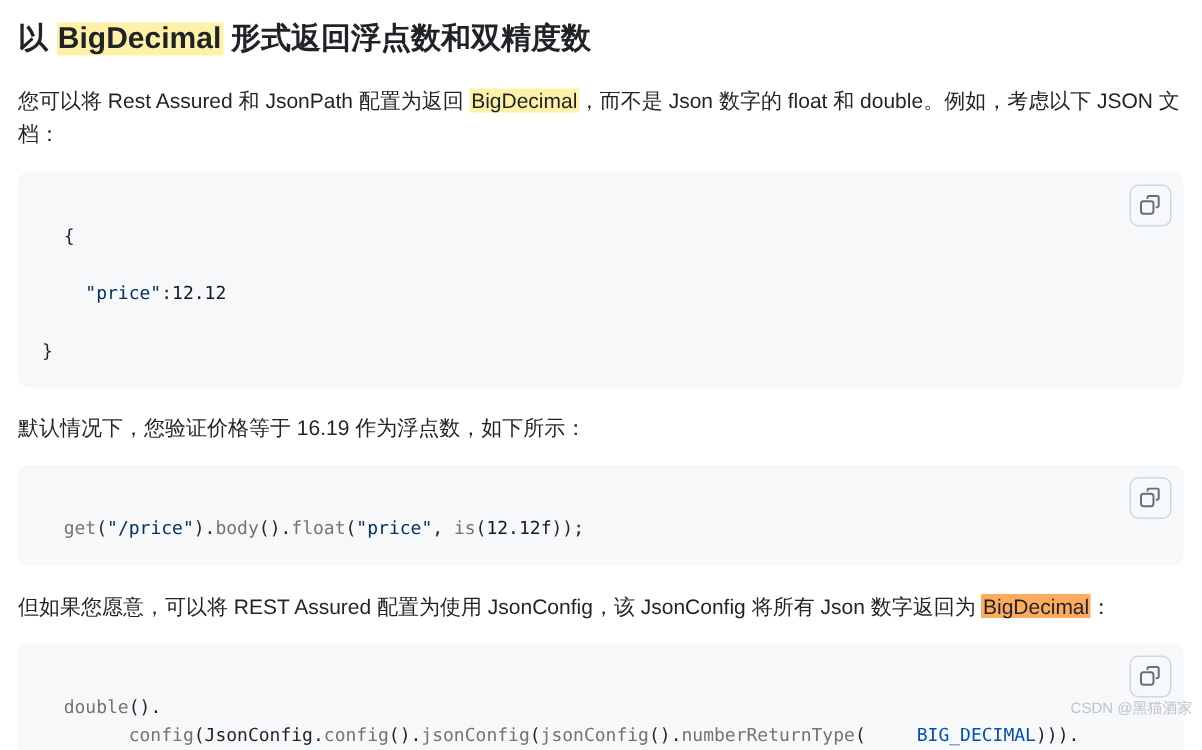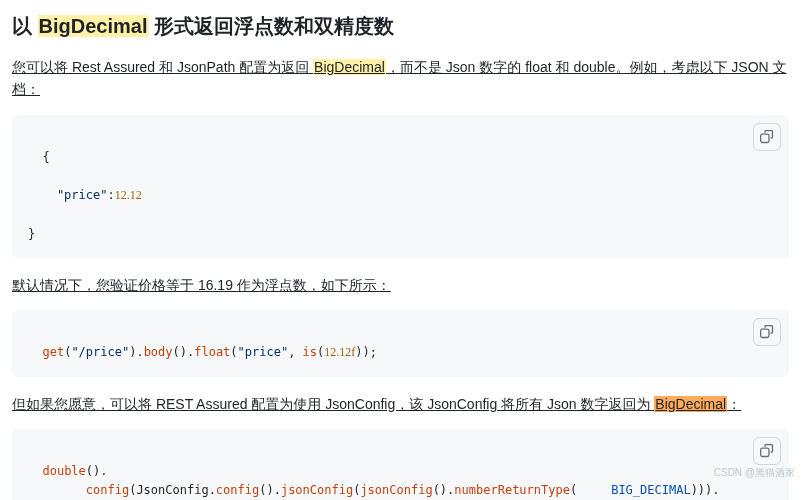--- a/index.html
+++ b/index.html
@@ -11,21 +11,21 @@
     background: #fff;
     font-size: 14px;
     line-height: 1.6;
     width: 801px;
   }
   h2 {
     font-size: 20px;
     font-weight: 700;
     margin: 0 0 14px 0;
   }
-  p { margin: 0 0 14px 0; text-decoration: underline; }
+  p { margin: 0 0 14px 0; }
   .hl-yellow { background: #fff2a8; padding: 0 1px; }
   .hl-orange { background: #ffab5e; padding: 0 1px; }
   .code-block {
     position: relative;
     background: #f6f8fa;
     border-radius: 6px;
     padding: 14px 16px;
     margin: 0 0 16px 0;
     font-family: ui-monospace, SFMono-Regular, "SF Mono", Menlo, Consolas, monospace;
     font-size: 12px;
@@ -42,22 +42,22 @@
     border: 1px solid #d0d7de;
     border-radius: 6px;
     background: #f6f8fa;
     display: flex;
     align-items: center;
     justify-content: center;
     cursor: pointer;
   }
   .copy-btn svg { width: 14px; height: 14px; fill: #656d76; }
   .tok-str { color: #032f62; }
-  .tok-num { color: #a16207; font-family: Liberation Serif, serif; }
-  .tok-fn  { color: #c2410c; }
+  .tok-num { color: #0f172a; }
+  .tok-fn  { color: #737373; }
   .tok-const { color: #0550ae; margin-left: 34px; }
   .watermark {
     position: fixed;
     right: 6px;
     bottom: 19px;
     font-size: 10px;
     color: #bfc4ca;
   }
 </style>
 </head>

